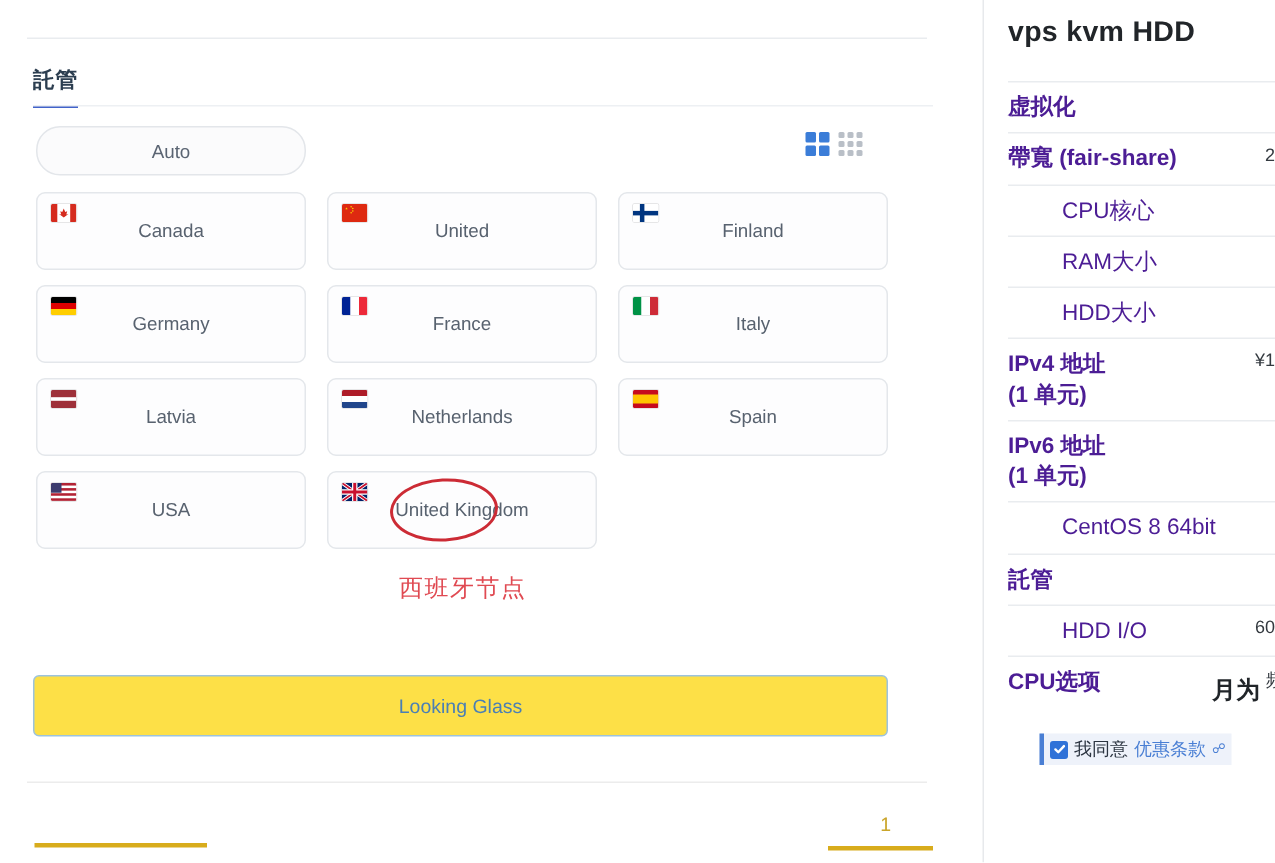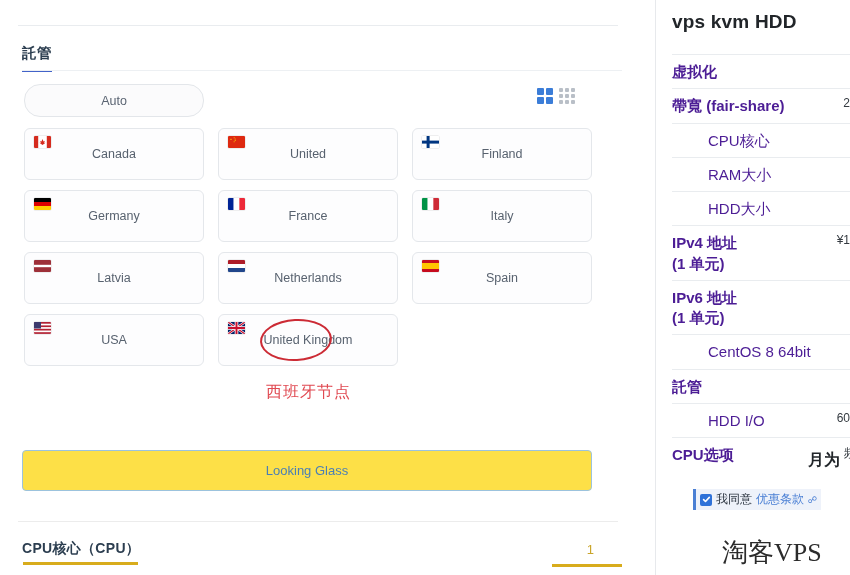--- a/index.html
+++ b/index.html
@@ -396,21 +396,20 @@
     <div id="spain-circle"></div>
     <div id="spain-note">西班牙节点</div>
 
     <div id="looking-glass">
       <span>Looking Glass</span>
     </div>
 
     <div class="bottom-divider"></div>
 
     <div id="cpu-row">
-      <span id="cpu-label">CPU核心（CPU）</span>
       <span id="cpu-label-underline"></span>
       <span id="cpu-value">1</span>
       <span id="cpu-value-underline"></span>
     </div>
 
   </div>
 
   <div id="right-divider"></div>
 
   <div id="right-panel">
@@ -486,15 +485,14 @@
             <path d="M1.6 4.6 L3.5 6.5 L7.3 2.4" stroke="#fff" stroke-width="1.6" fill="none" stroke-linecap="round" stroke-linejoin="round"></path>
           </svg>
       </span>
       <span id="agree-text">我同意</span>
       <span id="agree-link">优惠条款</span>
       <span id="ext-link-icon">☍</span>
     </div>
 
   </div>
 
-  <div id="watermark">淘客VPS</div>
 
 </div>
 
 </body></html>

